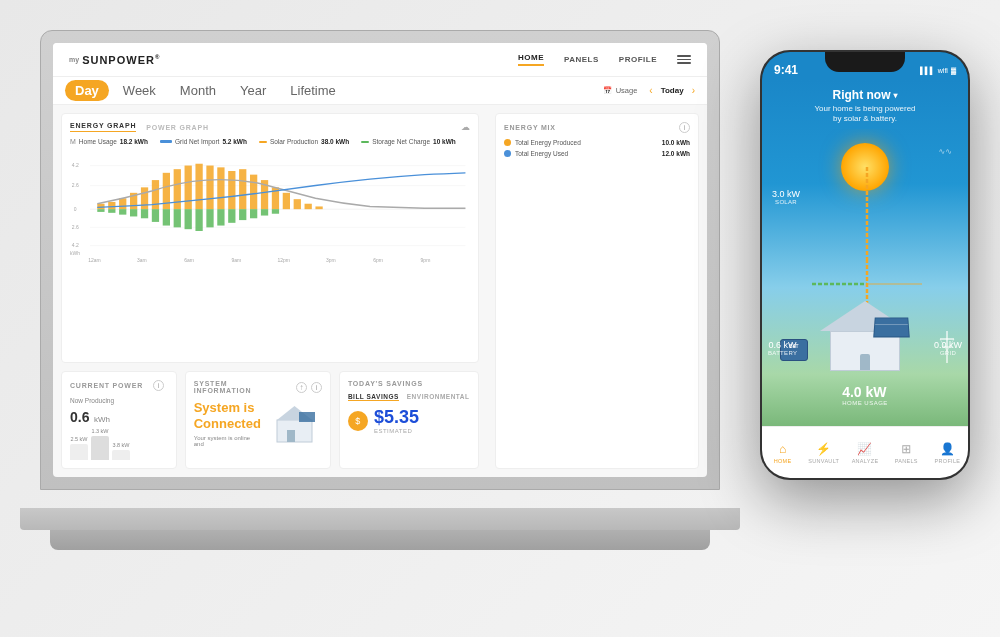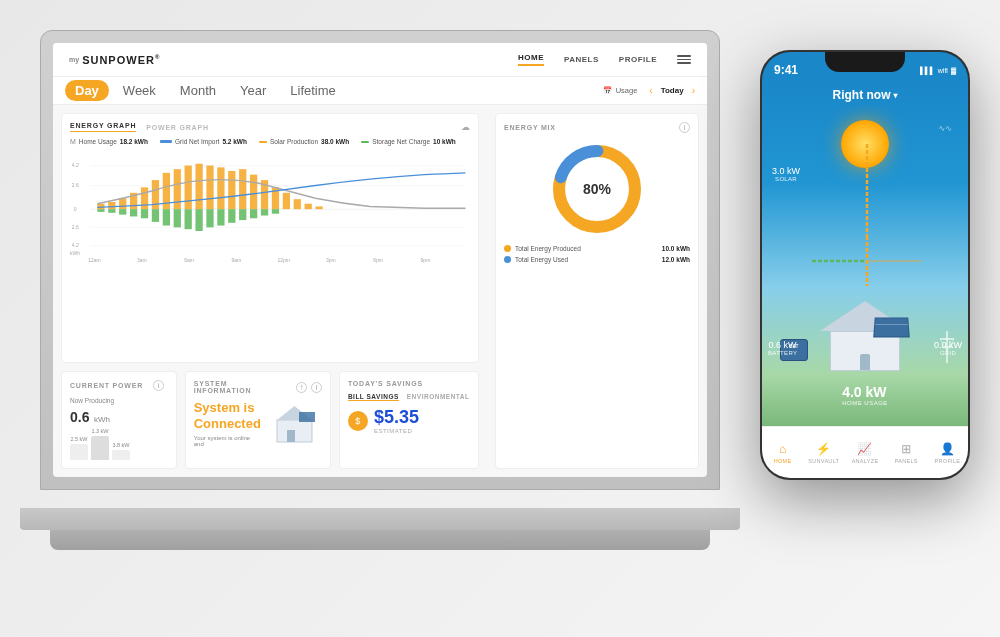--- a/index.html
+++ b/index.html
@@ -969,31 +969,20 @@
             </div>
 
             <div class="right-panel">
 
               <div class="energy-mix-card" style="flex:1">
                 <div class="card-header">
                   <span class="card-title">ENERGY MIX</span>
                   <div class="info-icon" style="margin-left:auto">i</div>
                 </div>
 
-                <div class="donut-container">
-                  <svg width="100" height="100" viewBox="0 0 100 100">
-
-                    <circle cx="50" cy="50" r="38" fill="none" stroke="#eee" stroke-width="12"></circle>
-
-                    <circle cx="50" cy="50" r="38" fill="none" stroke="#f5a623" stroke-width="12" stroke-dasharray="191 48" stroke-linecap="round" transform="rotate(-90 50 50)"></circle>
-
-                    <circle cx="50" cy="50" r="38" fill="none" stroke="#4a90d9" stroke-width="12" stroke-dasharray="48 191" stroke-linecap="round" transform="rotate(198 50 50)"></circle>
-                    <text x="50" y="55" text-anchor="middle" font-size="14" font-weight="700" fill="#333">80%</text>
-                  </svg>
-                </div>
 
                 <div class="donut-legend">
                   <div class="donut-legend-item">
                     <div class="donut-legend-dot" style="background:#f5a623"></div>
                     <span>Total Energy Produced</span>
                     <span class="donut-legend-value">10.0 kWh</span>
                   </div>
                   <div class="donut-legend-item">
                     <div class="donut-legend-dot" style="background:#4a90d9"></div>
                     <span>Total Energy Used</span>
@@ -1022,20 +1011,21 @@
         <span style="font-size:7px;color:#fff">▓</span>
       </div>
     </div>
 
     <div class="phone-screen">
       <div class="phone-header">
         <div class="right-now">
           <span>Right now</span>
           <span class="right-now-chevron">▾</span>
         </div>
+        <div class="phone-subtitle">Your home is being powered<br>by solar &amp; battery.</div>
       </div>
 
       <div class="phone-solar-scene">
 
         <div class="sun"></div>
 
         <div class="energy-label label-solar">
           <div class="kw">3.0 kW</div>
           <div class="type">SOLAR</div>
         </div>

